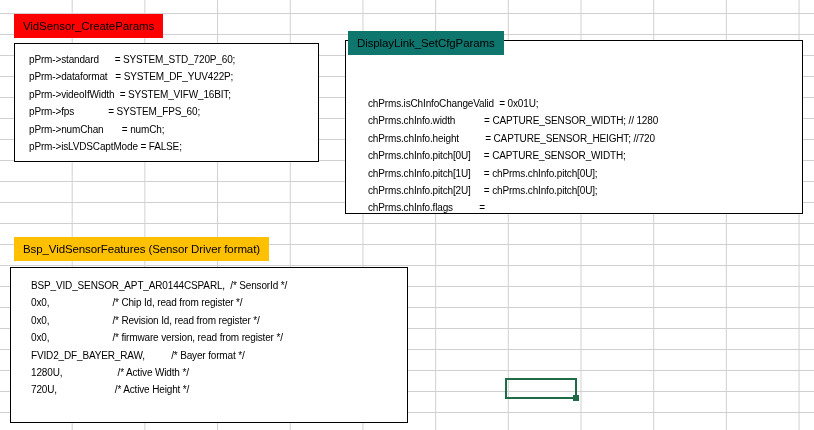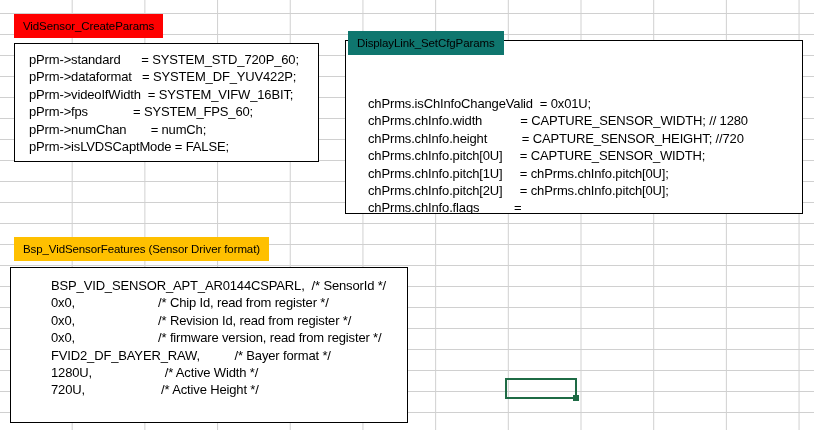--- a/index.html
+++ b/index.html
@@ -62,41 +62,41 @@
   .block-body {
     position: absolute;
     background: #ffffff;
     border: 1.6px solid #000000;
     box-sizing: border-box;
     z-index: 2;
     overflow: hidden;
   }
   .code {
     font-family: "Liberation Sans", sans-serif;
-    font-size: 13px;
+    font-size: 10px;
     line-height: 17.4px;
     color: #000000;
     white-space: pre;
     letter-spacing: -0.15px;
   }
 
   
   #blk-vidsensor .block-header { left: 14px; top: 14px; background: #FF0000; }
   #blk-vidsensor .block-body  { left: 14px; top: 43px; width: 305px; height: 119px; }
   #blk-vidsensor .code        { position: absolute; left: 14px; top: 7px; }
 
   
   #blk-displaylink .block-header { left: 348px; top: 11px; background: #0f766e; margin-top: 20px; }
   #blk-displaylink .block-body   { left: 345px; top: 40px; width: 458px; height: 174px; }
   #blk-displaylink .code         { position: absolute; left: 22px; top: 6px; margin-top: 48px; }
 
   
   #blk-bsp .block-header { left: 14px; top: 237px; background: #FFC000; }
   #blk-bsp .block-body   { left: 10px; top: 267px; width: 398px; height: 156px; }
-  #blk-bsp .code         { position: absolute; left: 20px; top: 9px; margin-left: 20px; }
+  #blk-bsp .code         { position: absolute; left: 20px; top: 9px; }
 </style>
 </head>
 <body>
 
 <div id="sheet">
 
   <div id="grid"></div>
 
   <div id="selected-cell">
     <span class="handle"></span>

